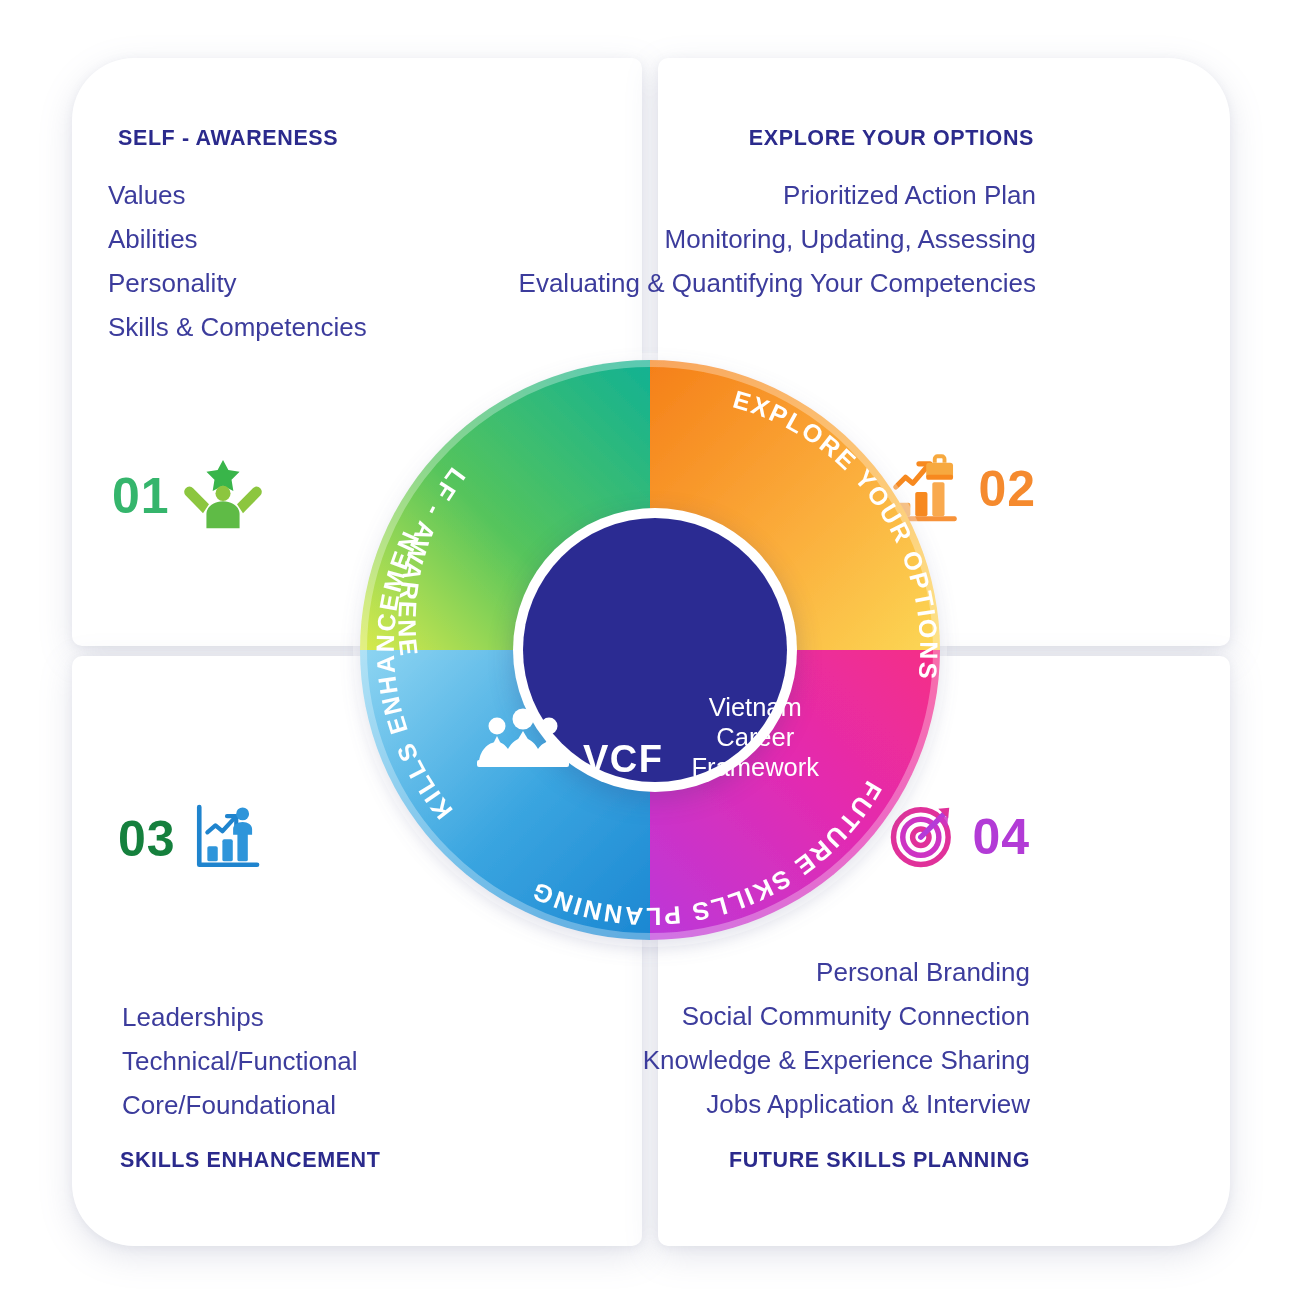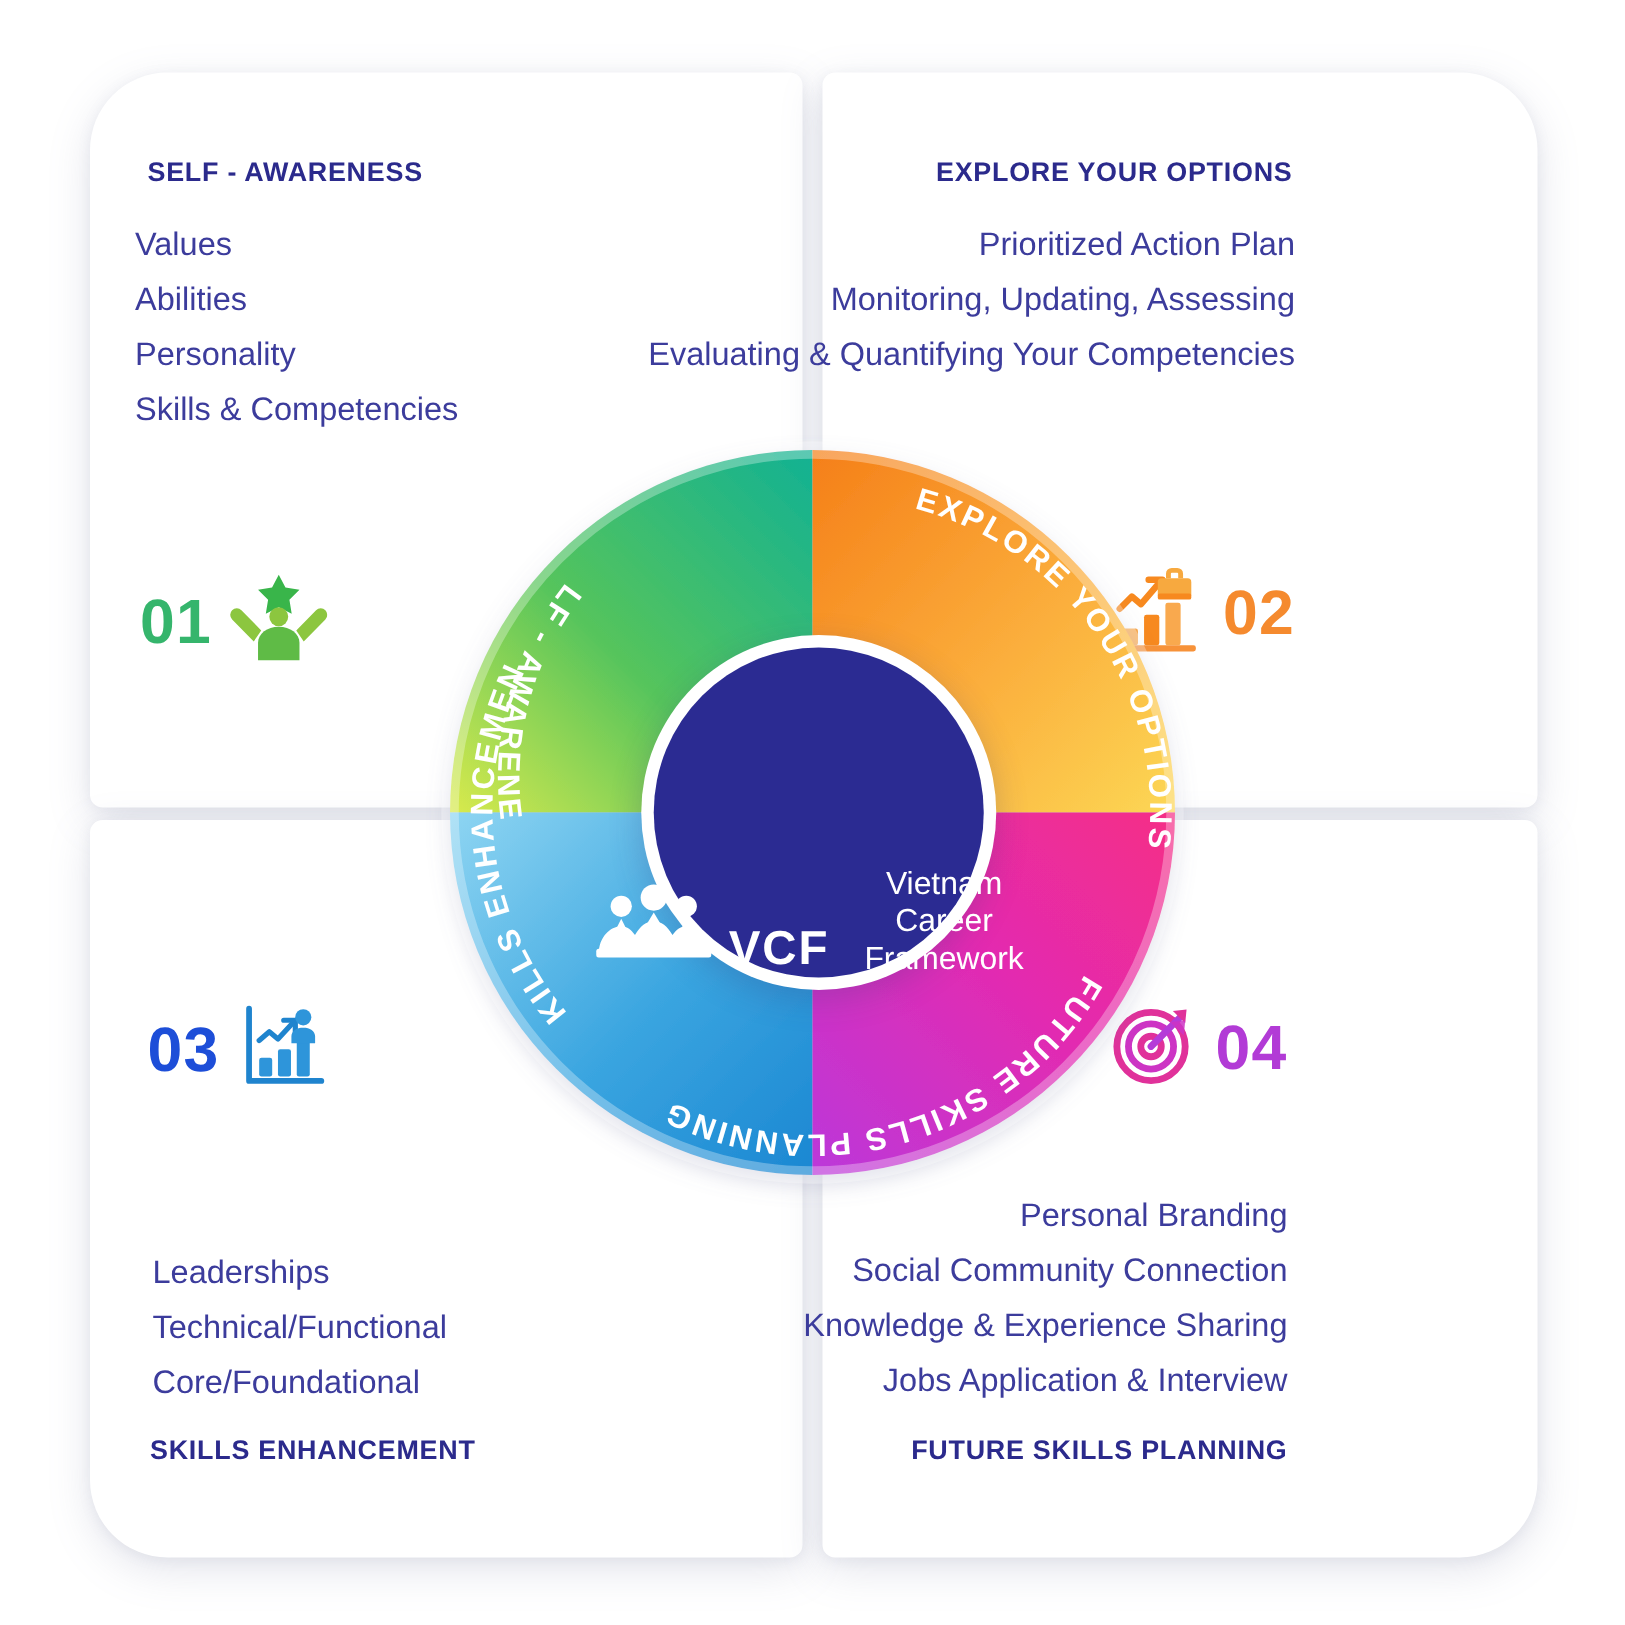--- a/index.html
+++ b/index.html
@@ -64,21 +64,21 @@
   #head-4{ right:106px; top:1148px; }
 
   
   .numblock{ position:absolute; display:flex; align-items:center; gap:14px; }
   .num{ font-size:50px; font-weight:bold; letter-spacing:1px; line-height:1; }
   #num-1{ left:112px; top:455px; }
   #num-1 .num{ color:#35b56c; }
   #num-2{ right:100px; top:448px; }
   #num-2 .num{ color:#f58a2e; }
   #num-3{ left:118px; top:800px; }
-  #num-3 .num{ color:#1d4ed8; }
+  #num-3 .num{ color:#15803d; }
   #num-4{ right:106px; top:800px; }
   #num-4 .num{ color:#b23bd6;text-align:right; }
 
   .icon{ display:block; }
 
   
   #wheel{
     position:absolute;
     left:336px; top:336px;
     width:628px; height:628px;

